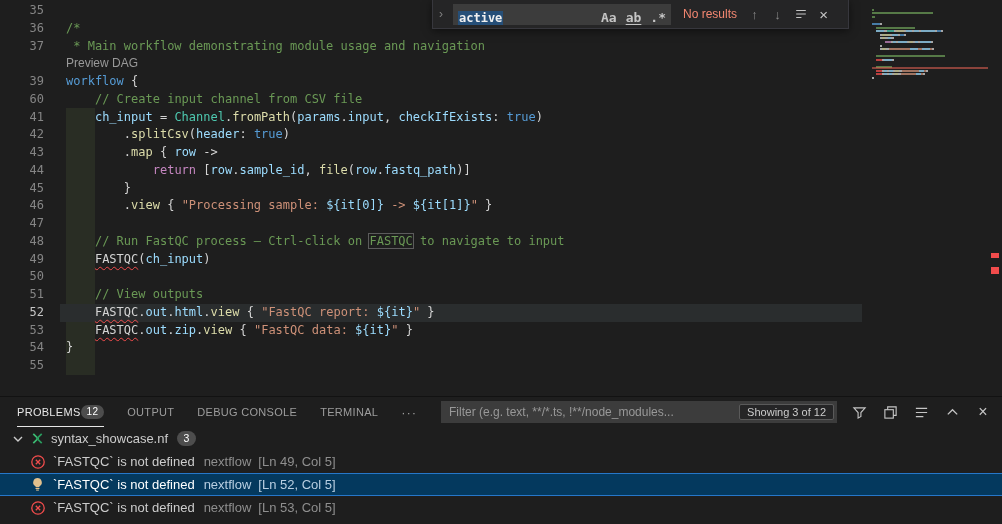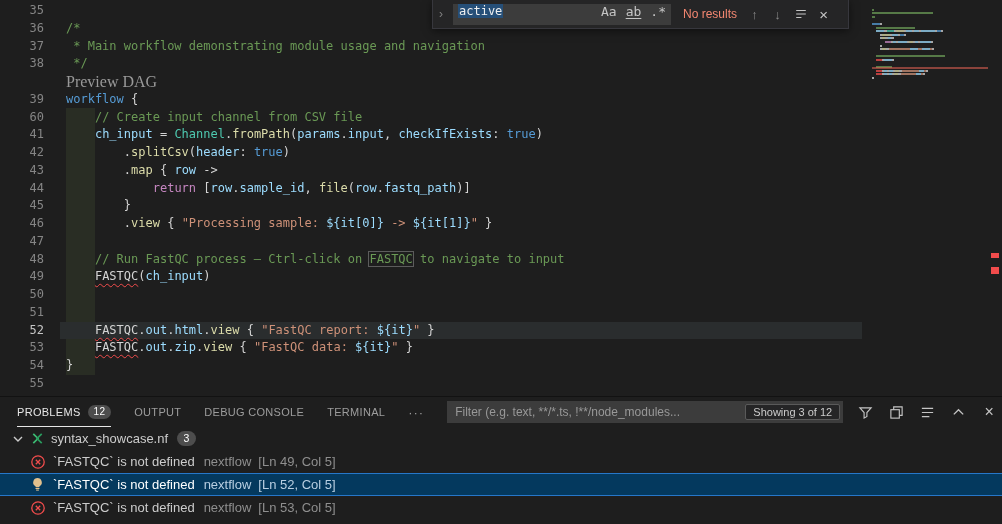--- a/index.html
+++ b/index.html
@@ -10,33 +10,33 @@
   .editor { position:absolute; top:0; left:0; right:0; height:396px; background:#1e1e1e; }
   .fold-band { position:absolute; left:66px; top:108px; width:29px; height:267px;
                background:rgba(140,170,95,0.11); pointer-events:none; }
   .code-lines { position:absolute; top:2px; left:0; width:862px;
                 font-family:"DejaVu Sans Mono", monospace; font-size:12px; }
   .code-row { display:flex; height:17.75px; line-height:17.75px; white-space:pre; }
   .code-row.current { background:linear-gradient(90deg, transparent 0 60px, #2a2d2e 60px 100%);align-items:center; }
   .gutter { width:44px; flex:none; text-align:right; color:#858585; }
   .gutter.cur { color:#c6c6c6; }
   .line-content { padding-left:22px; color:#d4d4d4; }
-  .codelens { font-size:16px; color:#999999; font-family:Liberation Serif, serif; cursor:pointer; }
+  .codelens { font-size:12px; color:#999999; font-family:Liberation Sans, sans-serif; cursor:pointer; }
   .sq { text-decoration-line:underline; text-decoration-style:wavy; text-decoration-color:#f14c4c;
         text-decoration-thickness:1px; text-underline-offset:3px; text-decoration-skip-ink:none; }
   .word-box { box-shadow:0 0 0 1px rgba(210,210,210,0.35); }
 
   
   .find-widget { position:absolute; top:0; left:432px; width:417px; height:29px; z-index:10;
                  background:#252526; border:1px solid #37373d; border-top:none;
                  box-shadow:0 2px 8px rgba(0,0,0,0.5); display:flex; align-items:center; gap:4px;
                  padding-right:4px; box-sizing:border-box; }
   .find-toggle { width:16px; flex:none; text-align:center; color:#808080; font-size:12px; cursor:pointer; }
-  .find-input { width:218px; height:21px; flex:none; background:#3c3c3c; display:flex; align-items:flex-start;
-                padding:0 5px; box-sizing:border-box; cursor:text; }
+  .find-input { width:218px; height:21px; flex:none; background:#3c3c3c; display:flex; align-items:flex-end;
+                padding:0 5px; box-sizing:border-box; cursor:text;font-weight:bold; }
   .find-query { font-family:"DejaVu Sans Mono", monospace; font-size:12px; color:#f0f0f0;
                 background:#264f78; padding:0 1px; }
   .find-opts { margin-left:auto; display:flex; gap:9px; align-items:center; }
   .opt { color:#c5c5c5; font-size:13px; font-family:"DejaVu Sans Mono", monospace; cursor:pointer; }
   .opt.ww { text-decoration:underline; text-underline-offset:2px; }
   .find-results { color:#f48771; font-size:12px; margin:0 4px 0 8px; white-space:nowrap; flex:none; }
   .nav-btn { color:#8a8a8a; width:19px; flex:none; text-align:center; font-size:13px; cursor:pointer;
              display:flex; align-items:center; justify-content:center; }
   .nav-btn.lit { color:#c5c5c5; }
   .nav-btn.x { color:#c5c5c5; font-size:15px; }
@@ -48,21 +48,21 @@
   .mm-row span { height:2px; opacity:0.75; flex:none; }
   .mm-redline { position:absolute; left:0; right:0; top:67px; height:2px; background:rgba(229,98,83,0.55); }
   .ruler { position:absolute; right:0; top:0; width:14px; height:396px; }
   .rmark { position:absolute; right:3px; width:8px; height:5px; background:#f14c4c; }
 
   
   .panel { position:absolute; left:0; right:0; bottom:0; height:128px; background:#1e1e1e;
            border-top:1px solid #121212; box-sizing:border-box; }
   .panel-header { display:flex; align-items:center; height:30px; padding:0 10px 0 17px; }
   .tab { margin-right:23px; color:#9d9d9d; font-size:11px; height:30px; display:flex; align-items:center;
-         gap:7px; cursor:pointer; letter-spacing:0.3px; box-sizing:border-box; flex:none; }
+         cursor:pointer; letter-spacing:0.3px; box-sizing:border-box; flex:none; }
   .tab.active { color:#e7e7e7; border-bottom:1px solid #e7e7e7; }
   .tab.more { font-size:13px; letter-spacing:1px; }
   .badge { background:#4d4d4d; color:#ffffff; border-radius:11px; padding:1px 6px; font-size:10px;
            line-height:12px; }
   .filter-box { margin-left:auto; width:396px; height:22px; background:#3c3c3c; display:flex;
                 align-items:center; padding:0 3px 0 8px; box-sizing:border-box; flex:none; cursor:text; }
   .filter-ph { color:#989898; font-size:12px; flex:1; white-space:nowrap; overflow:hidden; }
   .showing-badge { background:#252526; border:1px solid #5a5a5a; color:#cccccc; font-size:11px;
                    padding:1px 7px; border-radius:2px; white-space:nowrap; flex:none; }
   .hicon { margin-left:13px; width:18px; height:20px; display:flex; align-items:center;
@@ -90,35 +90,34 @@
 <body>
 
 <div class="screen">
 
   <div class="editor">
     <div class="fold-band"></div>
     <div class="code-lines">
         <div class="code-row"><span class="gutter">35</span><span class="line-content"></span></div>
         <div class="code-row"><span class="gutter">36</span><span class="line-content"><span style="color: rgb(106, 153, 85);">/*</span></span></div>
         <div class="code-row"><span class="gutter">37</span><span class="line-content"><span style="color: rgb(106, 153, 85);"> * Main workflow demonstrating module usage and navigation</span></span></div>
-        <div class="code-row"><span class="gutter">38</span><span class="line-content"><span style="color: rgb(106, 153, 85);"> */</span></span></div>
         <div class="code-row"><span class="gutter"></span><span class="line-content"><span class="codelens">Preview DAG</span></span></div>
         <div class="code-row"><span class="gutter">39</span><span class="line-content"><span style="color: rgb(86, 156, 214);">workflow</span><span style="color: rgb(212, 212, 212);"> {</span></span></div>
         <div class="code-row"><span class="gutter">60</span><span class="line-content"><span style="color: rgb(212, 212, 212);">    </span><span style="color: rgb(106, 153, 85);">// Create input channel from CSV file</span></span></div>
         <div class="code-row"><span class="gutter">41</span><span class="line-content"><span style="color: rgb(212, 212, 212);">    </span><span style="color: rgb(156, 220, 254);">ch_input</span><span style="color: rgb(212, 212, 212);"> = </span><span style="color: rgb(78, 201, 176);">Channel</span><span style="color: rgb(212, 212, 212);">.</span><span style="color: rgb(220, 220, 170);">fromPath</span><span style="color: rgb(212, 212, 212);">(</span><span style="color: rgb(156, 220, 254);">params</span><span style="color: rgb(212, 212, 212);">.</span><span style="color: rgb(156, 220, 254);">input</span><span style="color: rgb(212, 212, 212);">, </span><span style="color: rgb(156, 220, 254);">checkIfExists</span><span style="color: rgb(212, 212, 212);">: </span><span style="color: rgb(86, 156, 214);">true</span><span style="color: rgb(212, 212, 212);">)</span></span></div>
         <div class="code-row"><span class="gutter">42</span><span class="line-content"><span style="color: rgb(212, 212, 212);">        </span><span style="color: rgb(212, 212, 212);">.</span><span style="color: rgb(220, 220, 170);">splitCsv</span><span style="color: rgb(212, 212, 212);">(</span><span style="color: rgb(156, 220, 254);">header</span><span style="color: rgb(212, 212, 212);">: </span><span style="color: rgb(86, 156, 214);">true</span><span style="color: rgb(212, 212, 212);">)</span></span></div>
         <div class="code-row"><span class="gutter">43</span><span class="line-content"><span style="color: rgb(212, 212, 212);">        </span><span style="color: rgb(212, 212, 212);">.</span><span style="color: rgb(220, 220, 170);">map</span><span style="color: rgb(212, 212, 212);"> { </span><span style="color: rgb(156, 220, 254);">row</span><span style="color: rgb(212, 212, 212);"> -&gt;</span></span></div>
         <div class="code-row"><span class="gutter">44</span><span class="line-content"><span style="color: rgb(212, 212, 212);">            </span><span style="color: rgb(197, 134, 192);">return</span><span style="color: rgb(212, 212, 212);"> [</span><span style="color: rgb(156, 220, 254);">row</span><span style="color: rgb(212, 212, 212);">.</span><span style="color: rgb(156, 220, 254);">sample_id</span><span style="color: rgb(212, 212, 212);">, </span><span style="color: rgb(220, 220, 170);">file</span><span style="color: rgb(212, 212, 212);">(</span><span style="color: rgb(156, 220, 254);">row</span><span style="color: rgb(212, 212, 212);">.</span><span style="color: rgb(156, 220, 254);">fastq_path</span><span style="color: rgb(212, 212, 212);">)]</span></span></div>
         <div class="code-row"><span class="gutter">45</span><span class="line-content"><span style="color: rgb(212, 212, 212);">        </span><span style="color: rgb(212, 212, 212);">}</span></span></div>
         <div class="code-row"><span class="gutter">46</span><span class="line-content"><span style="color: rgb(212, 212, 212);">        </span><span style="color: rgb(212, 212, 212);">.</span><span style="color: rgb(220, 220, 170);">view</span><span style="color: rgb(212, 212, 212);"> { </span><span style="color: rgb(206, 145, 120);">"Processing sample: </span><span style="color: rgb(156, 220, 254);">${it[0]}</span><span style="color: rgb(206, 145, 120);"> -&gt; </span><span style="color: rgb(156, 220, 254);">${it[1]}</span><span style="color: rgb(206, 145, 120);">"</span><span style="color: rgb(212, 212, 212);"> }</span></span></div>
         <div class="code-row"><span class="gutter">47</span><span class="line-content"></span></div>
         <div class="code-row"><span class="gutter">48</span><span class="line-content"><span style="color: rgb(212, 212, 212);">    </span><span style="color: rgb(106, 153, 85);">// Run FastQC process — Ctrl-click on </span><span class="word-box" style="color: rgb(106, 153, 85);">FASTQC</span><span style="color: rgb(106, 153, 85);"> to navigate to input</span></span></div>
         <div class="code-row"><span class="gutter">49</span><span class="line-content"><span style="color: rgb(212, 212, 212);">    </span><span class="sq" style="color: rgb(212, 212, 212);">FASTQC</span><span style="color: rgb(212, 212, 212);">(</span><span style="color: rgb(156, 220, 254);">ch_input</span><span style="color: rgb(212, 212, 212);">)</span></span></div>
         <div class="code-row"><span class="gutter">50</span><span class="line-content"></span></div>
-        <div class="code-row"><span class="gutter">51</span></div>
+        <div class="code-row"><span class="gutter">51</span><span class="line-content"><span style="color: rgb(212, 212, 212);">    </span><span style="color: rgb(106, 153, 85);">// View outputs</span></span></div>
         <div class="code-row current"><span class="gutter cur">52</span><span class="line-content"><span style="color: rgb(212, 212, 212);">    </span><span class="sq" style="color: rgb(212, 212, 212);">FASTQC</span><span style="color: rgb(212, 212, 212);">.</span><span style="color: rgb(156, 220, 254);">out</span><span style="color: rgb(212, 212, 212);">.</span><span style="color: rgb(156, 220, 254);">html</span><span style="color: rgb(212, 212, 212);">.</span><span style="color: rgb(220, 220, 170);">view</span><span style="color: rgb(212, 212, 212);"> { </span><span style="color: rgb(206, 145, 120);">"FastQC report: </span><span style="color: rgb(156, 220, 254);">${it}</span><span style="color: rgb(206, 145, 120);">"</span><span style="color: rgb(212, 212, 212);"> }</span></span></div>
         <div class="code-row"><span class="gutter">53</span><span class="line-content"><span style="color: rgb(212, 212, 212);">    </span><span class="sq" style="color: rgb(212, 212, 212);">FASTQC</span><span style="color: rgb(212, 212, 212);">.</span><span style="color: rgb(156, 220, 254);">out</span><span style="color: rgb(212, 212, 212);">.</span><span style="color: rgb(156, 220, 254);">zip</span><span style="color: rgb(212, 212, 212);">.</span><span style="color: rgb(220, 220, 170);">view</span><span style="color: rgb(212, 212, 212);"> { </span><span style="color: rgb(206, 145, 120);">"FastQC data: </span><span style="color: rgb(156, 220, 254);">${it}</span><span style="color: rgb(206, 145, 120);">"</span><span style="color: rgb(212, 212, 212);"> }</span></span></div>
         <div class="code-row"><span class="gutter">54</span><span class="line-content"><span style="color: rgb(212, 212, 212);">}</span></span></div>
         <div class="code-row"><span class="gutter">55</span><span class="line-content"></span></div>
       </div>
 
     <div class="find-widget">
       <span class="find-toggle">›</span>
       <div class="find-input">
         <span class="find-query">active</span>

